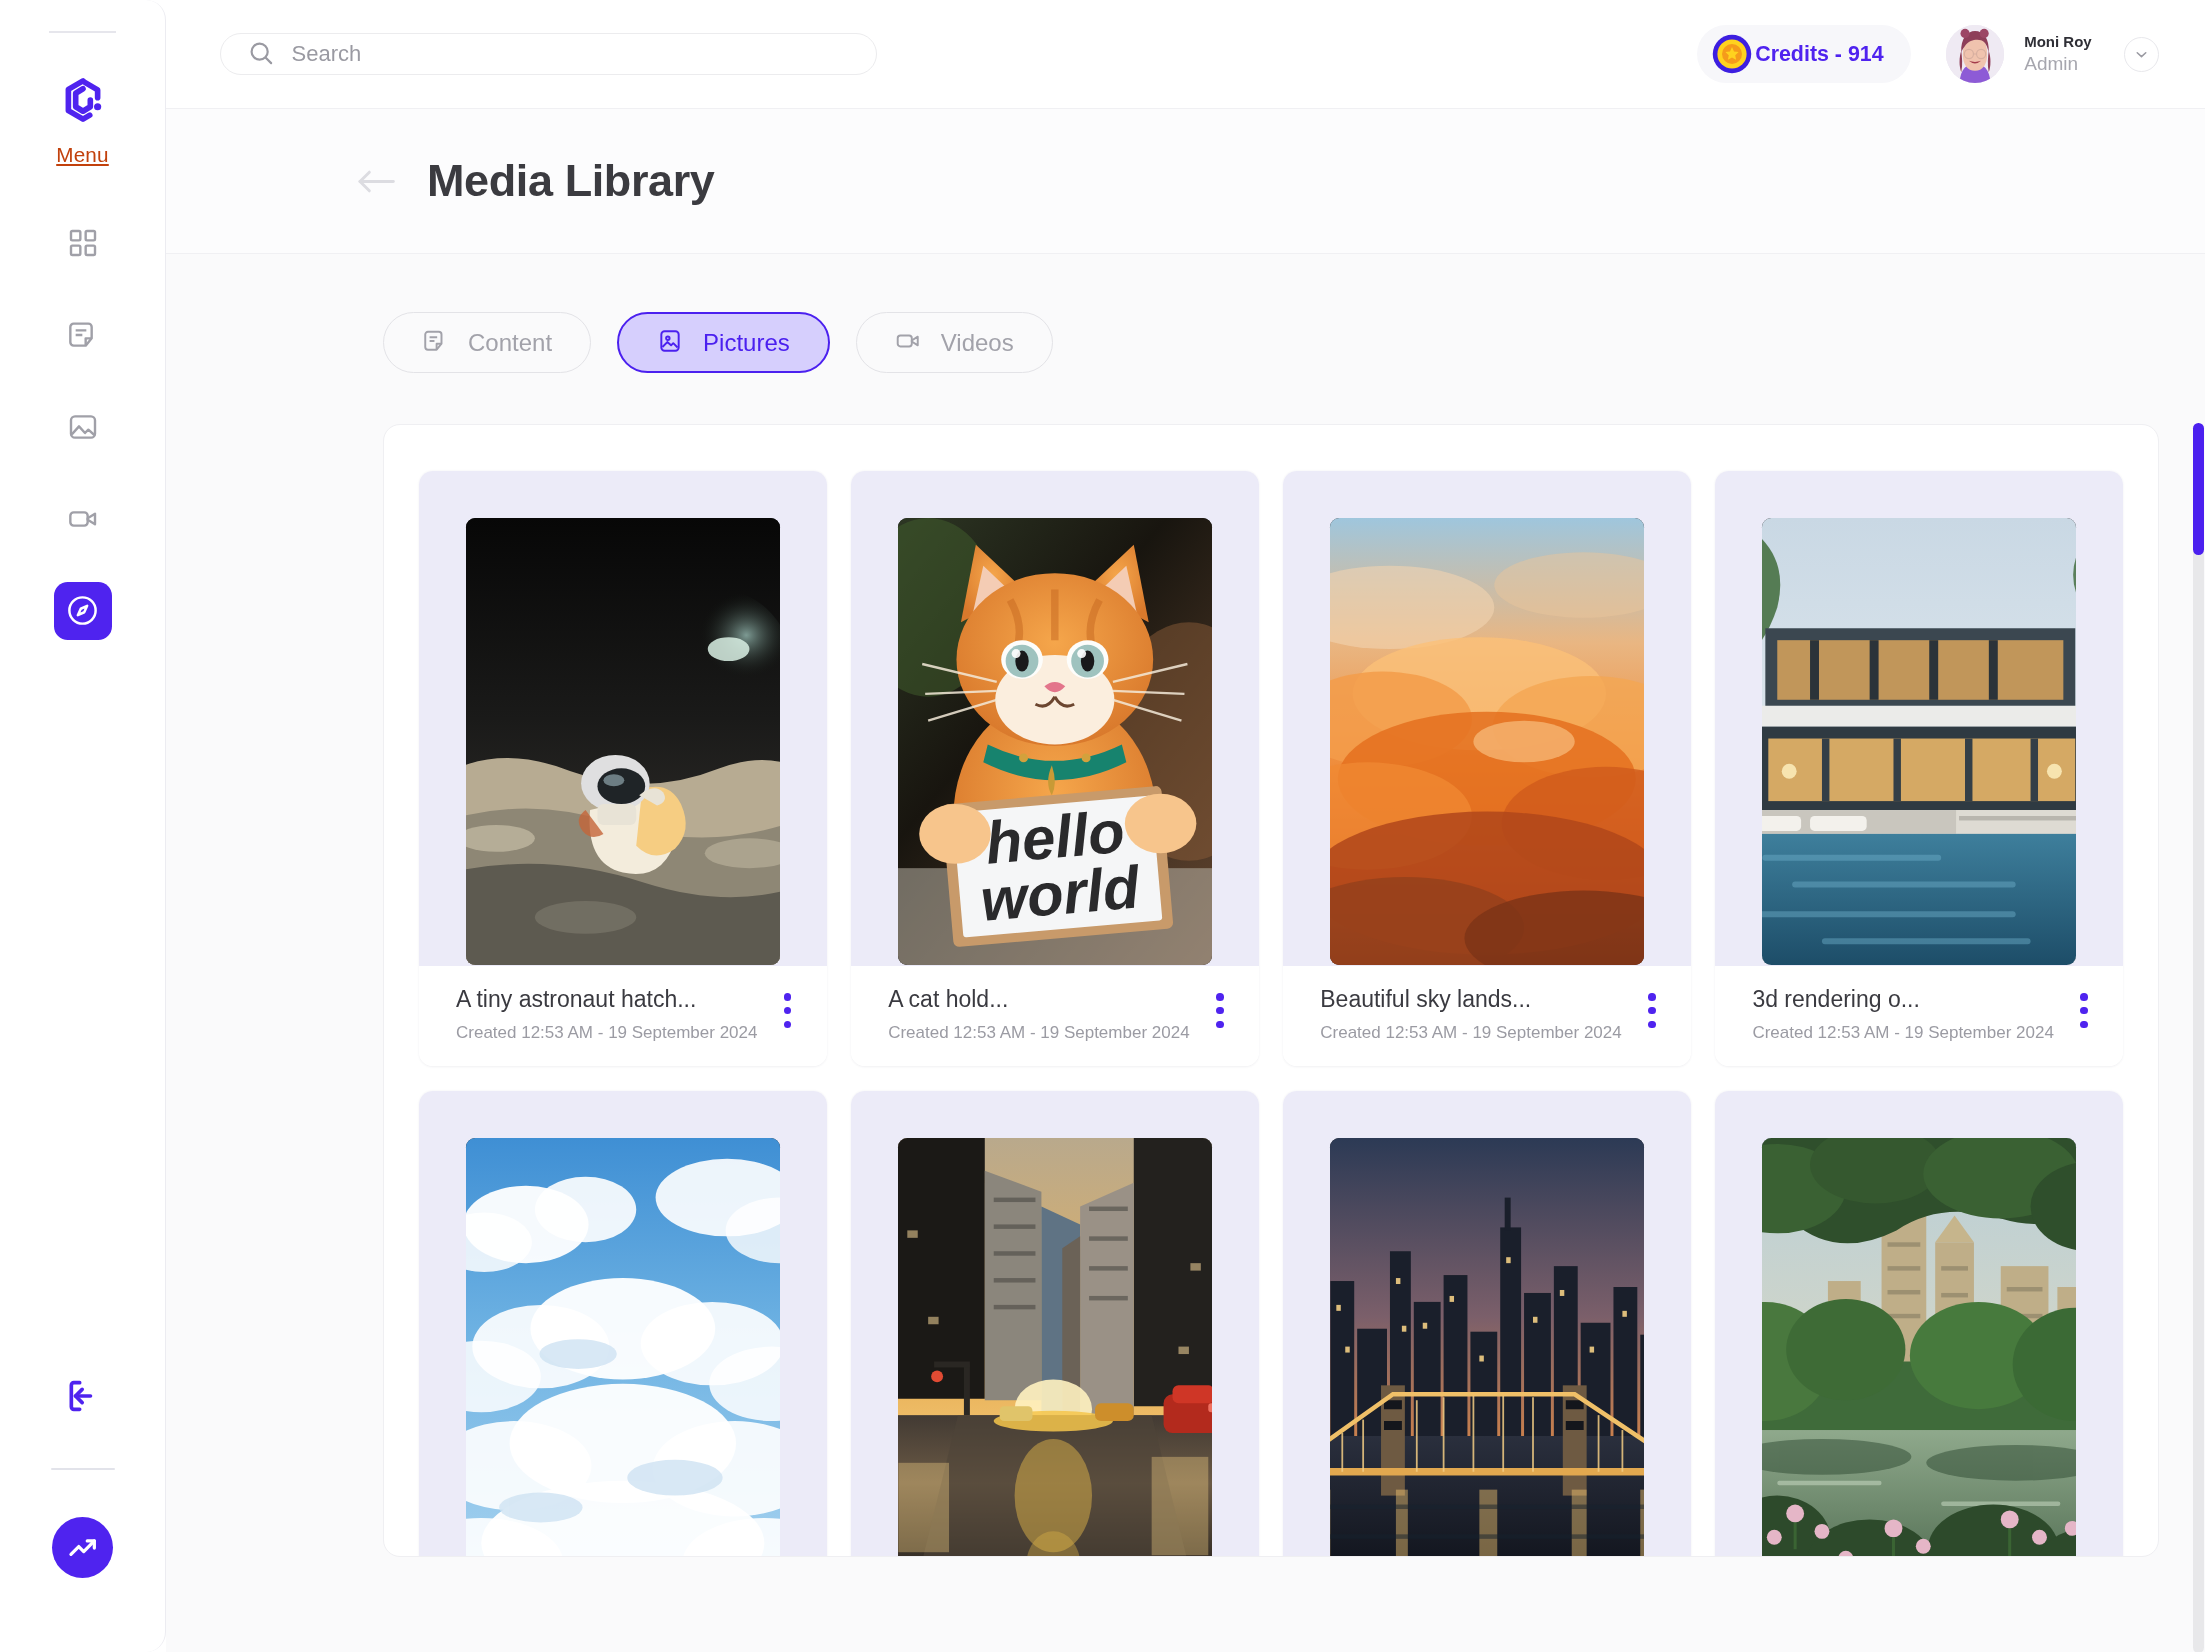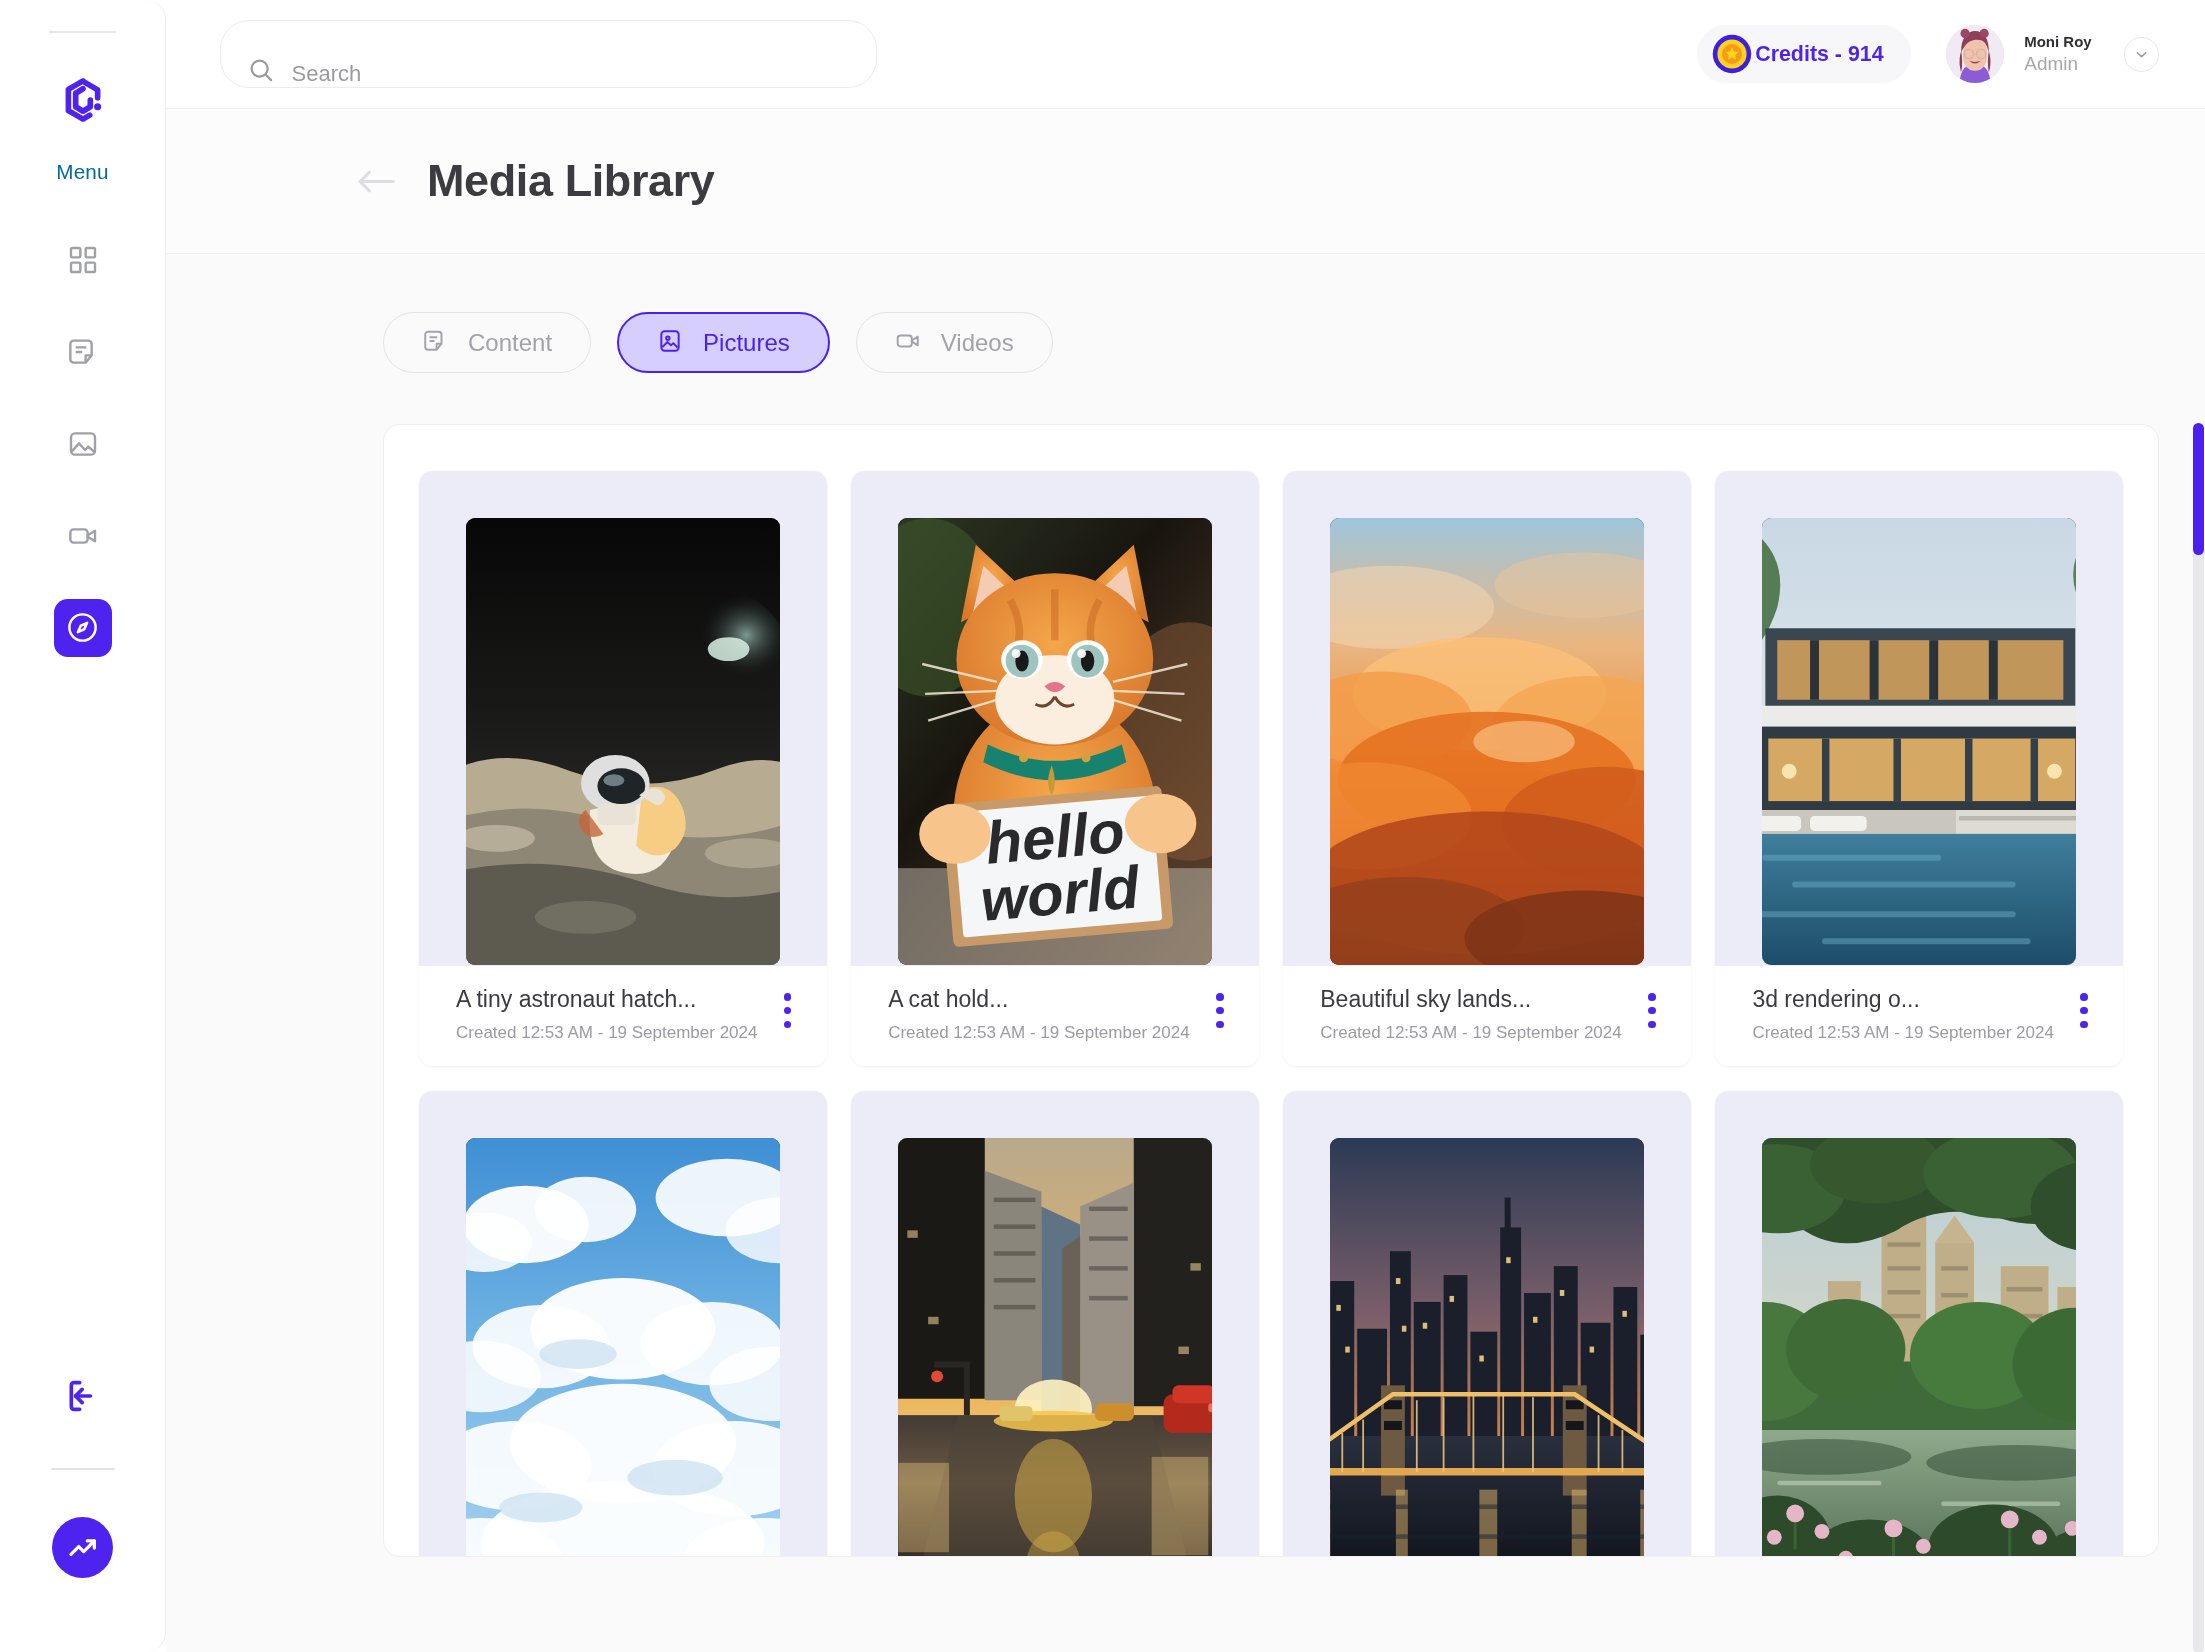--- a/index.html
+++ b/index.html
@@ -21,21 +21,21 @@
     display: flex; flex-direction: column; align-items: center;
     flex: 0 0 166px;
     position: relative;
   }
   .sb-top-divider {
     width: 67px; height: 1.5px; background: #e6e6ec;
     margin-top: 31px;
   }
   .sb-logo { margin-top: 40px; width: 54px; height: 54px; display:flex; align-items:center; justify-content:center; }
   .sb-menu-label {
-    margin-top: 33px; font-size: 20.7px; color: #0369a1; letter-spacing: 0.2px;
+    margin-top: 16px; font-size: 20.7px; color: #c2410c; letter-spacing: 0.2px; text-decoration: underline;
   }
   .sb-nav { margin-top: 47px; display: flex; flex-direction: column; align-items: center; gap: 34px; }
   .sb-item {
     width: 58px; height: 58px; border-radius: 13.8px;
     display: flex; align-items: center; justify-content: center;
     cursor: pointer;
   }
   .sb-item.active { background: #4f23ef; }
   .sb-item svg { display: block; }
   .sb-spacer { flex: 1 1 auto; }
@@ -51,23 +51,23 @@
   .main { flex: 1 1 auto; display: flex; flex-direction: column; min-width: 0; background: #ffffff; }
 
   .topbar {
     height: 109px; flex: 0 0 109px;
     display: flex; align-items: center;
     padding: 0 46px 0 54px;
     background: #ffffff;
     border-bottom: 1.5px solid #f0f0f3;
   }
   .search-wrap {
-    width: 657px; height: 68px;
+    width: 657px; height: 42px;
     border: 1.5px solid #ececee; border-radius: 29px;
-    display: flex; align-items: flex-end; gap: 17px;
+    display: flex; align-items: center; gap: 17px;
     padding: 0 26px;
     background: #fff;
   }
   .search-input {
     border: none; outline: none; font-size: 22px; color: #8e8e96;
     font-family: "Liberation Sans", sans-serif;
     background: transparent; width: 100%;
   }
   .search-input::placeholder { color: #9a9aa2; }
 

